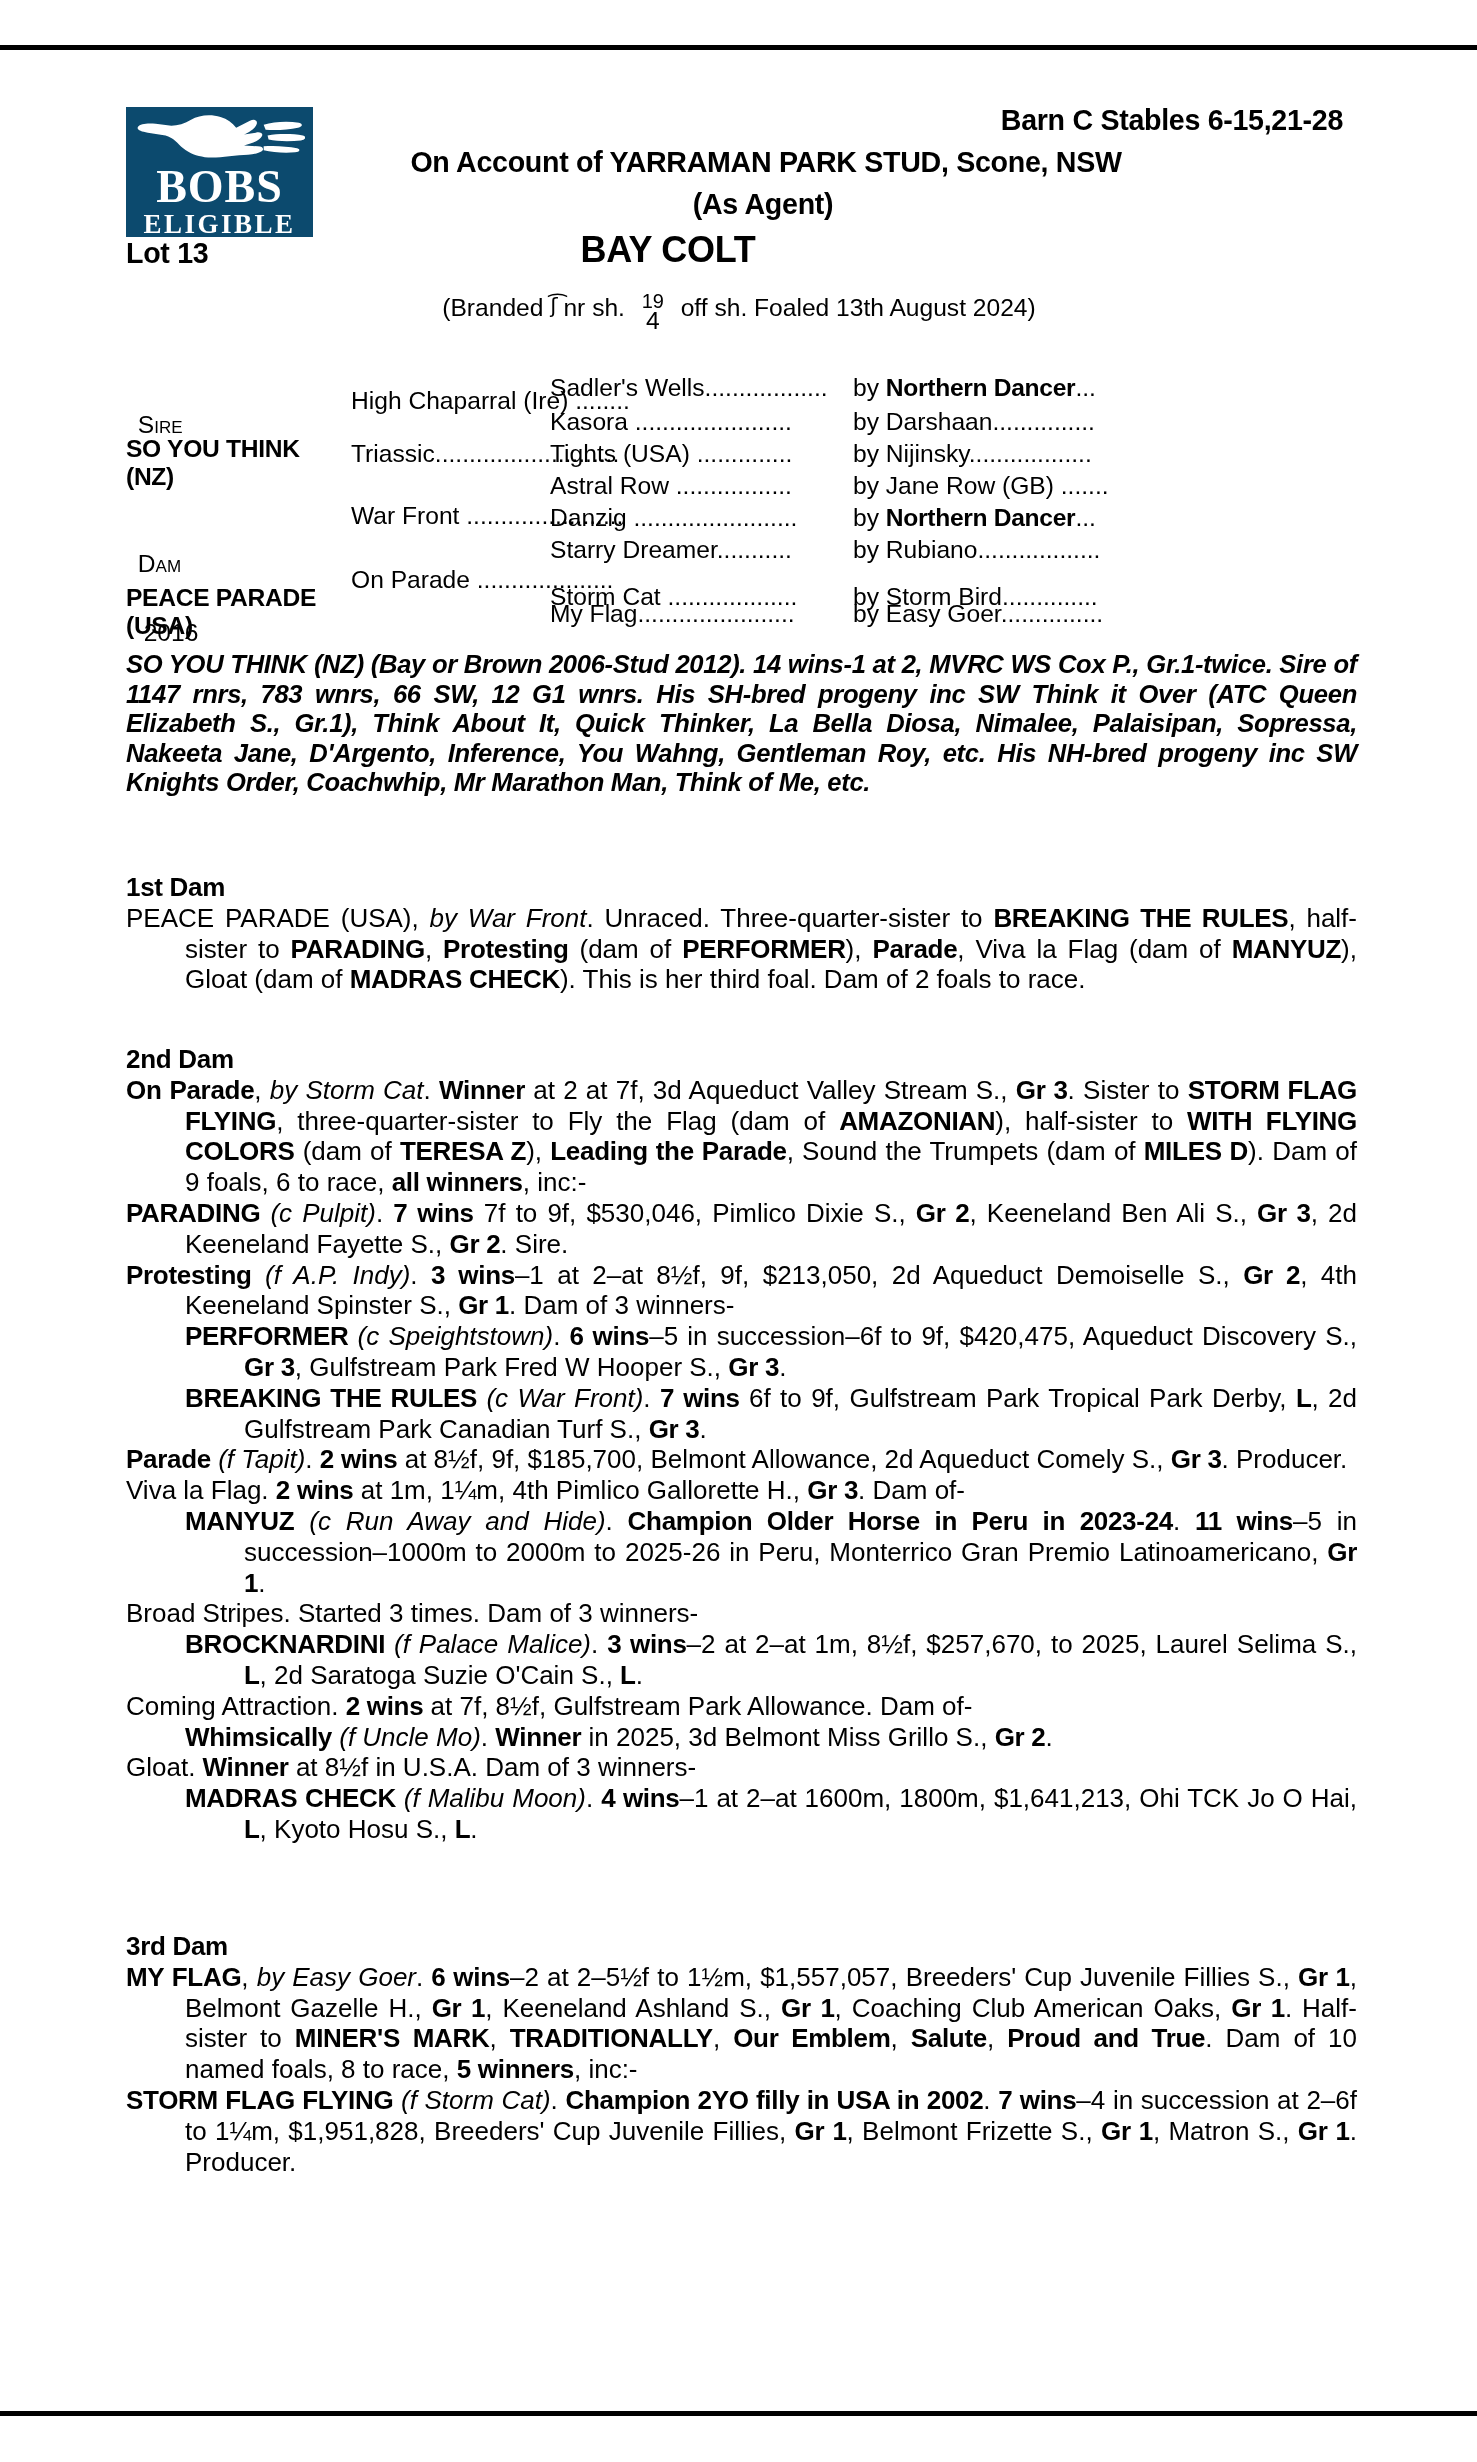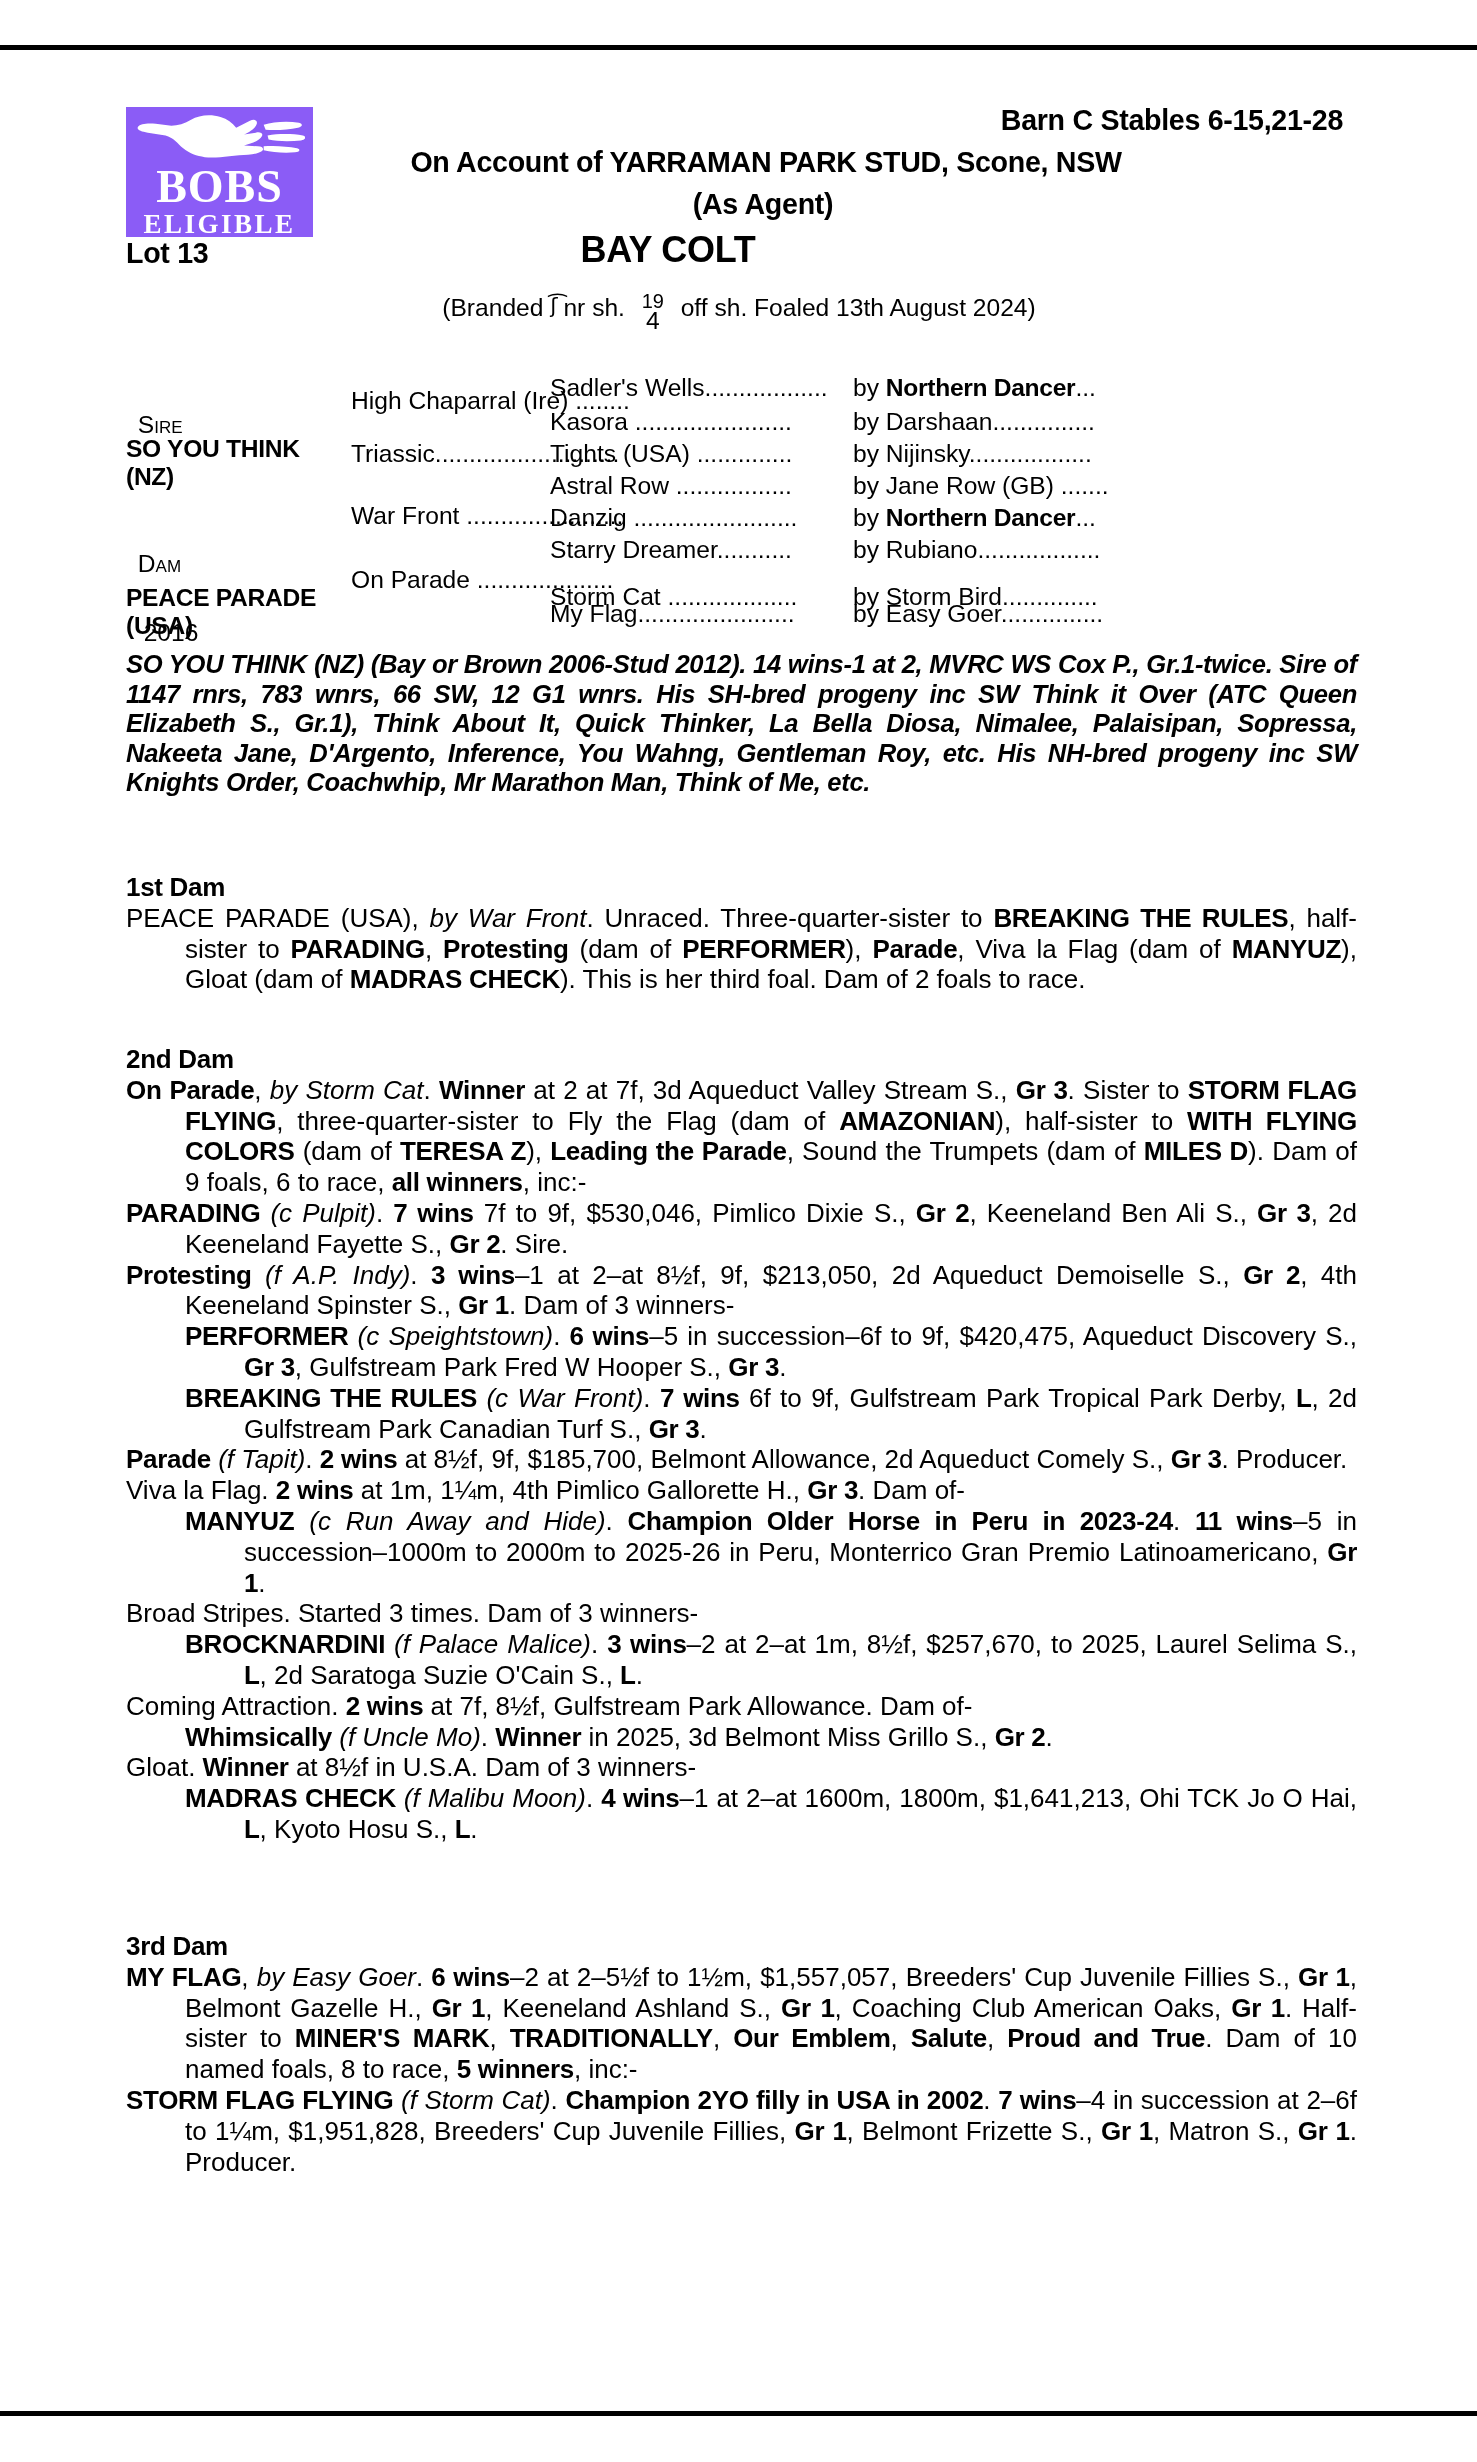--- a/index.html
+++ b/index.html
@@ -41,21 +41,21 @@
     position: absolute;
     left: 0; top: 99px;
     width: 1478px;
     height: 227px;
   }
   .logo-box {
     position: absolute;
     left: 126px; top: 7.9px;
     width: 187px;
     height: 130px;
-    background: #8b5cf6;
+    background: #0c4a6e;
     overflow: hidden;
   }
   .logo-horse {
     position: absolute;
     left: 7.9px; top: 5.9px;
     width: 171px;
     height: 53px;
   }
   .logo-bobs {
     position: absolute;

